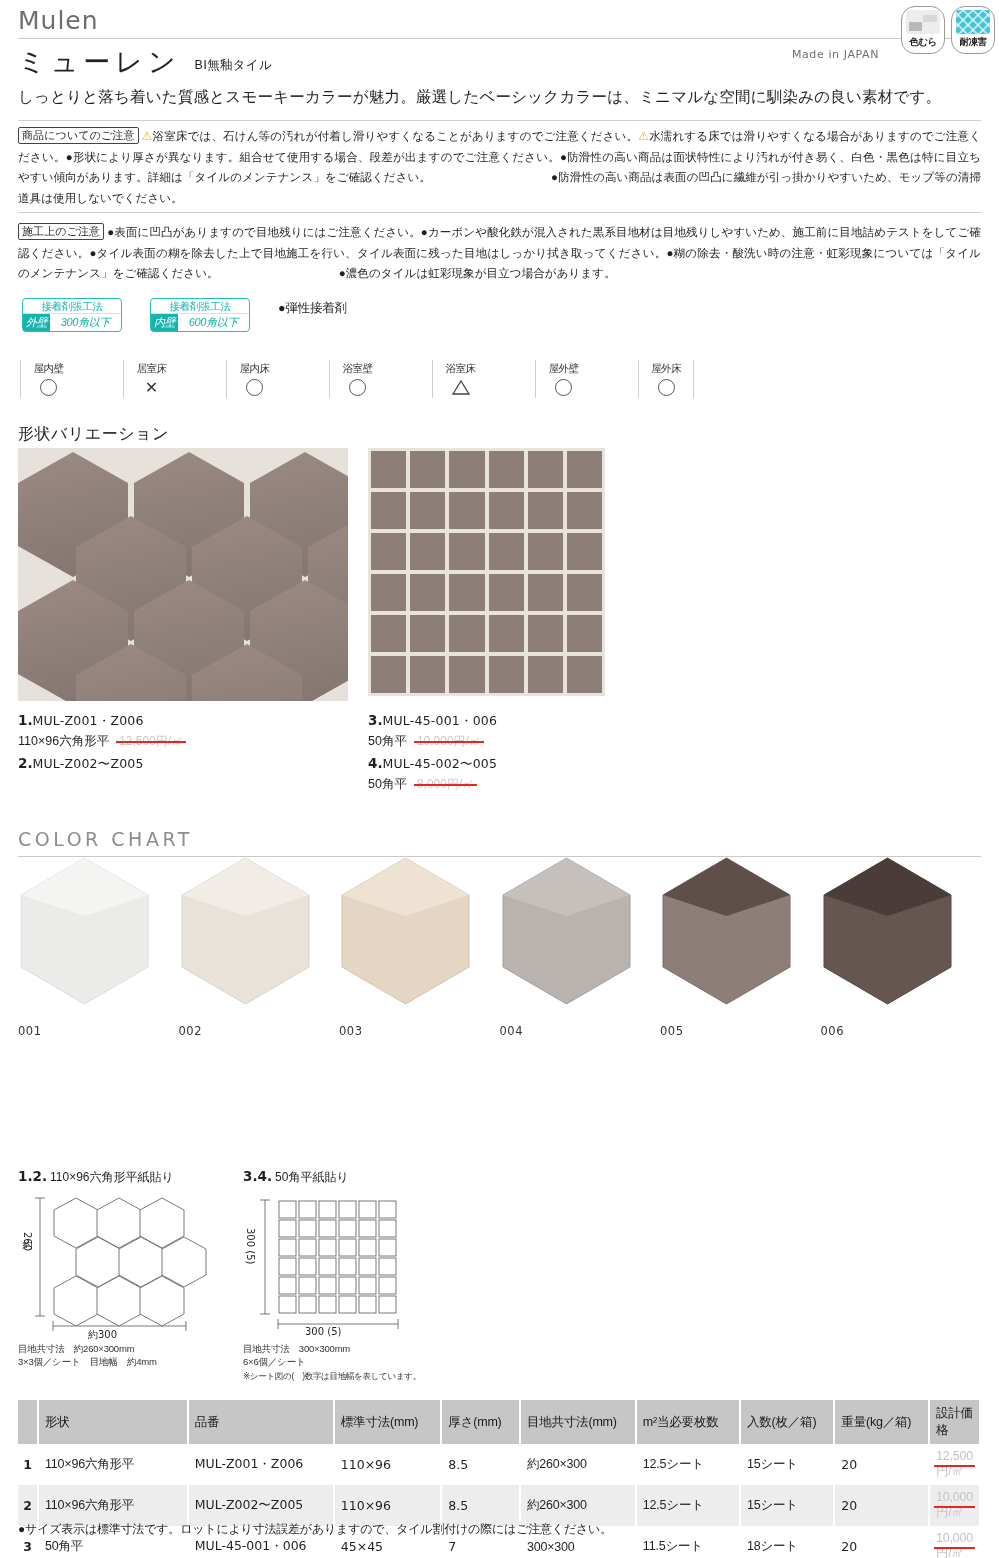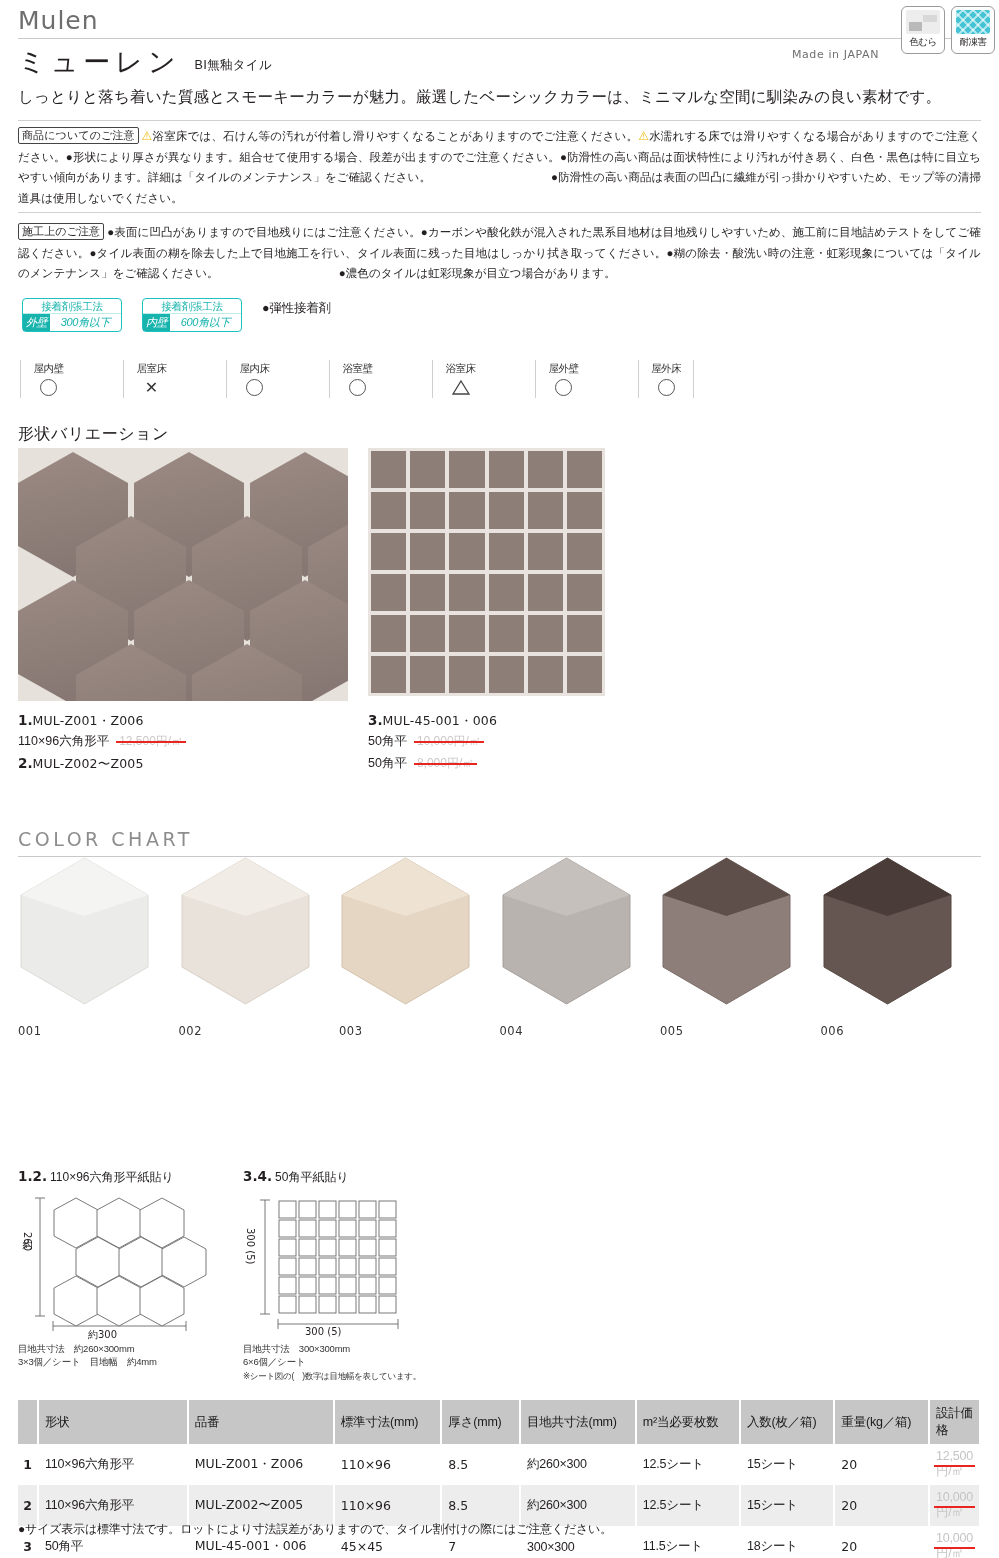--- a/index.html
+++ b/index.html
@@ -12,22 +12,22 @@
 
   
   .header{position:absolute;left:18px;top:6px;width:963px;}
   .brand-en{font-family:"DejaVu Sans",sans-serif;font-size:25px;letter-spacing:1px;color:#6e6e6e;font-weight:400;line-height:30px;}
   .rule-thin{border-top:1px solid #c9c9c9;margin:2px 0 0 0;height:0;}
   .brand-row{display:flex;align-items:flex-end;margin-top:7px;}
   .brand-jp{font-size:27px;letter-spacing:5px;color:#231f20;line-height:32px;}
   .brand-sub{font-size:12.5px;margin-left:14px;margin-bottom:4px;letter-spacing:0.3px;}
   .made{position:absolute;right:120px;top:48px;font-family:"DejaVu Sans",sans-serif;font-size:11px;color:#6f6f6f;letter-spacing:0.6px;}
   .badges{position:absolute;right:4px;top:6px;display:flex;gap:6px;}
-  .badge{width:44px;height:48px;border:1px solid #9a9a9a;border-radius:6px;background:#fff;
-         display:flex;flex-direction:column;align-items:center;justify-content:flex-start;padding-top:3px;box-sizing:border-box;}
+  .badge{width:44px;height:48px;border:1px solid #9a9a9a;border-radius:14px;background:#fff;
+         display:flex;flex-direction:column;align-items:center;justify-content:flex-start;padding-top:3px;box-sizing:border-box;font-weight:bold;}
   .badge .pic{width:34px;height:24px;border-radius:2px;overflow:hidden;position:relative;}
   .badge-iromura .pic{background:#ededed;}
   .badge-iromura .pic:before{content:"";position:absolute;left:3px;top:12px;width:13px;height:9px;background:#b9b9b9;}
   .badge-iromura .pic:after{content:"";position:absolute;left:17px;top:5px;width:14px;height:7px;background:#d8d8d8;}
   .badge-tou .pic{background:#43c3d4;}
   .badge-tou .pic:before{content:"";position:absolute;inset:0;
     background:
       repeating-linear-gradient(45deg,rgba(255,255,255,.55) 0 2px,transparent 2px 7px),
       repeating-linear-gradient(-45deg,rgba(255,255,255,.55) 0 2px,transparent 2px 7px);}
   .badge .cap{font-size:9.5px;margin-top:2px;letter-spacing:-0.5px;line-height:12px;}
@@ -38,21 +38,21 @@
   
   .notice{position:absolute;left:18px;width:963px;font-size:11.5px;line-height:20.5px;letter-spacing:0.1px;text-align:justify;}
   .notice-1{top:126px;}
   .notice-rule{position:absolute;left:18px;top:212px;width:963px;border-top:1px solid #d0d0d0;}
   .notice-2{top:222px;}
   .tag{display:inline-block;border:1px solid #444;border-radius:2px;padding:0 3px;font-size:11px;line-height:15px;margin-right:3px;vertical-align:1px;white-space:nowrap;}
   .warn{color:#f2b705;font-size:12px;}
   .gapbig{display:inline-block;width:120px;}
 
   
-  .methods{position:absolute;left:22px;top:298px;display:flex;align-items:flex-start;gap:20px;}
+  .methods{position:absolute;left:22px;top:298px;display:flex;align-items:flex-start;gap:28px;}
   .method{border:1px solid #1fc2bc;border-radius:4px;width:100px;box-sizing:border-box;background:#fff;}
   .method .mt{font-size:10.5px;color:#17b3ad;text-align:center;line-height:14px;letter-spacing:-0.3px;border-bottom:1px solid #bdece9;}
   .method .mb{display:flex;align-items:stretch;height:17px;font-style:italic;}
   .method .mb .k{background:#17b3ad;color:#fff;font-size:11px;padding:0 3px;display:flex;align-items:center;letter-spacing:-0.5px;}
   .method .mb .v{flex:1;color:#17b3ad;font-size:11px;display:flex;align-items:center;justify-content:center;letter-spacing:-0.3px;}
   .elastic{font-size:12.5px;margin-top:2px;letter-spacing:-0.2px;text-align:center;}
 
   
   .usages{position:absolute;left:20px;top:360px;display:flex;gap:47px;}
   .usage{width:56px;border-left:1px solid #cfcfcf;box-sizing:border-box;text-align:center;padding-top:1px;}
@@ -291,20 +291,21 @@
       <div><span class="pnum">2.</span><span class="pname">MUL-Z002〜Z005</span></div>
     </div>
   </div>
 
   <div class="prodlist pl-right">
     <div>
       <div><span class="pnum">3.</span><span class="pname">MUL-45-001・006</span></div>
       <div class="prow2"><span>50角平</span><span class="price">10,000円/㎡</span></div>
     </div>
     <div>
+      <div><span class="pnum">4.</span><span class="pname">MUL-45-002〜005</span></div>
       <div class="prow2"><span>50角平</span><span class="price">8,000円/㎡</span></div>
     </div>
   </div>
 
   <div class="cc-title">COLOR CHART</div>
   <div class="cc-rule"></div>
   <div class="swatches">
     <div class="swatch">
       <svg class="hexsw" viewBox="0 0 133 150">
         <polygon points="66.5,2 130,39 130,111 66.5,148 3,111 3,39" fill="#ebebe9" stroke="#dcdcd8" stroke-width="1"></polygon>

